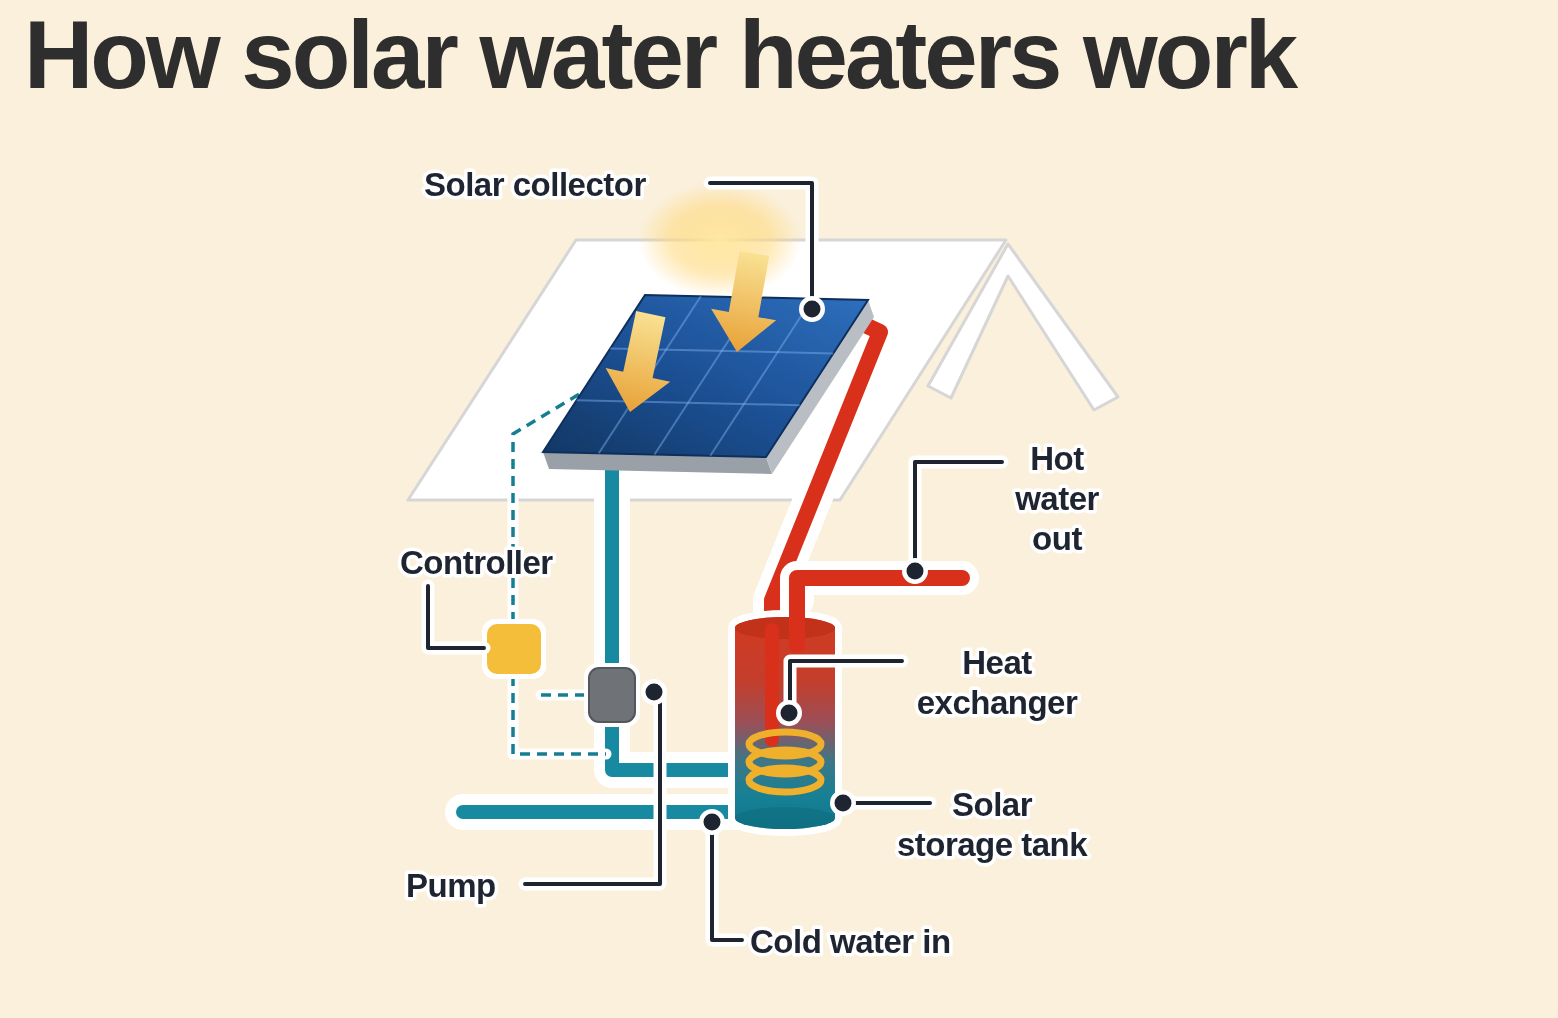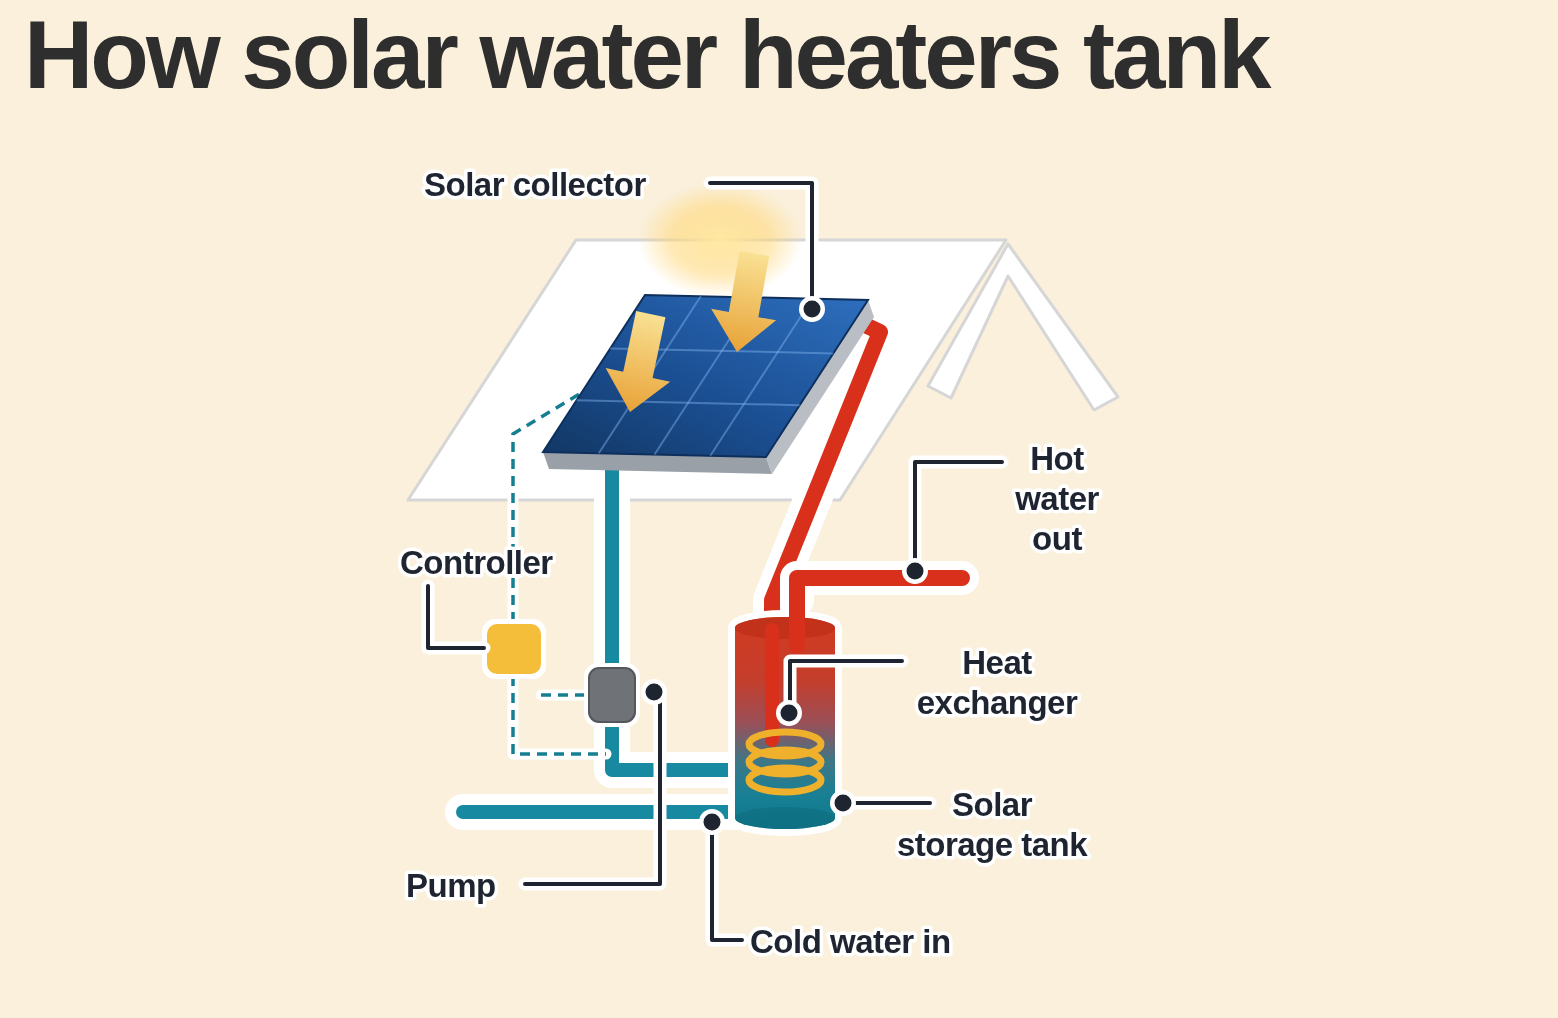--- a/index.html
+++ b/index.html
@@ -28,21 +28,21 @@
   .pipe-teal{stroke:#1789A0;stroke-width:14;fill:none;stroke-linecap:round;stroke-linejoin:round;}
   .dash{stroke:#157F91;stroke-width:3.5;stroke-dasharray:10 7;fill:none;}
   .dash-w{stroke:#FFFFFF;stroke-width:11;fill:none;stroke-linecap:round;stroke-linejoin:round;}
   .roof{fill:#FFFFFF;stroke:#D6D6D6;stroke-width:3;stroke-linejoin:round;}
 </style>
 </head>
 <body>
 
 <div class="stage">
 
-  <div class="title">How solar water heaters tank</div>
+  <div class="title">How solar water heaters work</div>
 
   <svg class="diagram" width="1558" height="1018" viewBox="0 0 1558 1018" xmlns="http://www.w3.org/2000/svg">
 
     <defs>
       <linearGradient id="panelGrad" x1="0" y1="1" x2="1" y2="0">
         <stop offset="0" stop-color="#123763"></stop>
         <stop offset="0.45" stop-color="#1B4F93"></stop>
         <stop offset="1" stop-color="#2E6FBE"></stop>
       </linearGradient>
       <linearGradient id="arrowGrad" x1="0" y1="0" x2="0" y2="1">

